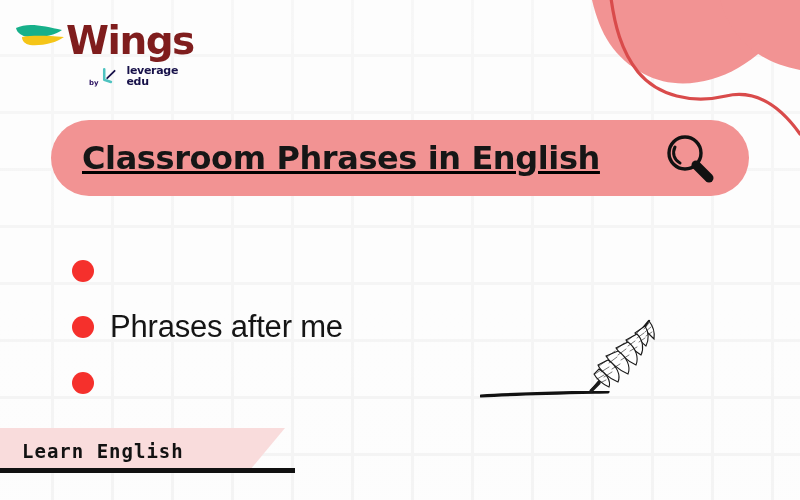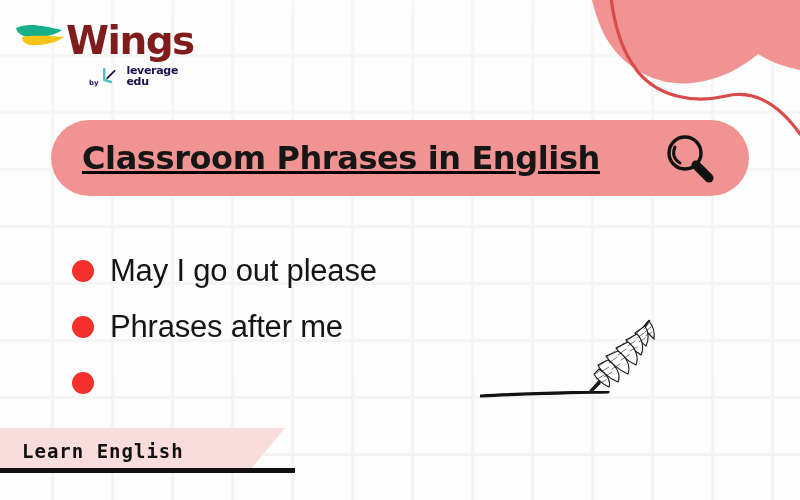--- a/index.html
+++ b/index.html
@@ -250,21 +250,20 @@
     <svg id="search-icon" width="52" height="50" viewBox="0 0 52 50">
       <circle cx="21" cy="20" r="16" fill="none" stroke="#111111" stroke-width="3.4"></circle>
       <path d="M11,14 C8,20 10,27 16,30" fill="none" stroke="#111111" stroke-width="3" stroke-linecap="round"></path>
       <path d="M32,32 L45,45" stroke="#111111" stroke-width="9" stroke-linecap="round"></path>
     </svg>
   </div>
 
   <div id="phrase-list">
     <div class="phrase-item">
       <span class="bullet"></span>
-      <span class="phrase-text">May I go out please</span>
     </div>
     <div class="phrase-item">
       <span class="bullet"></span>
       <span class="phrase-text">Phrases after me</span>
     </div>
     <div class="phrase-item">
       <span class="bullet"></span>
     </div>
   </div>
 

